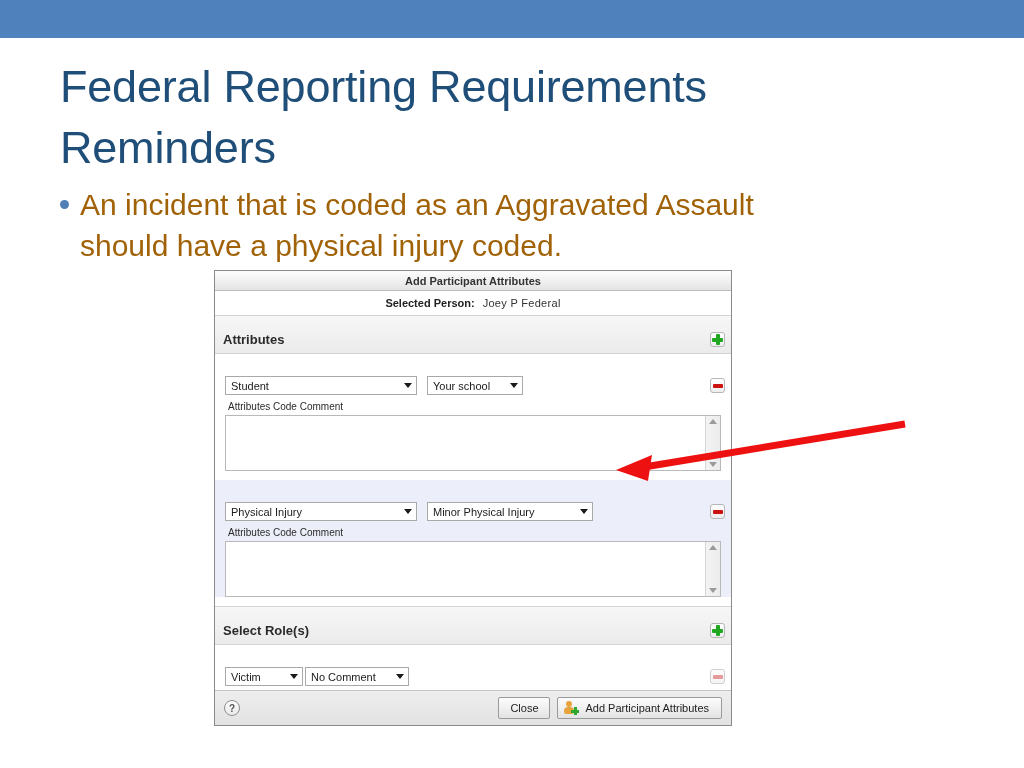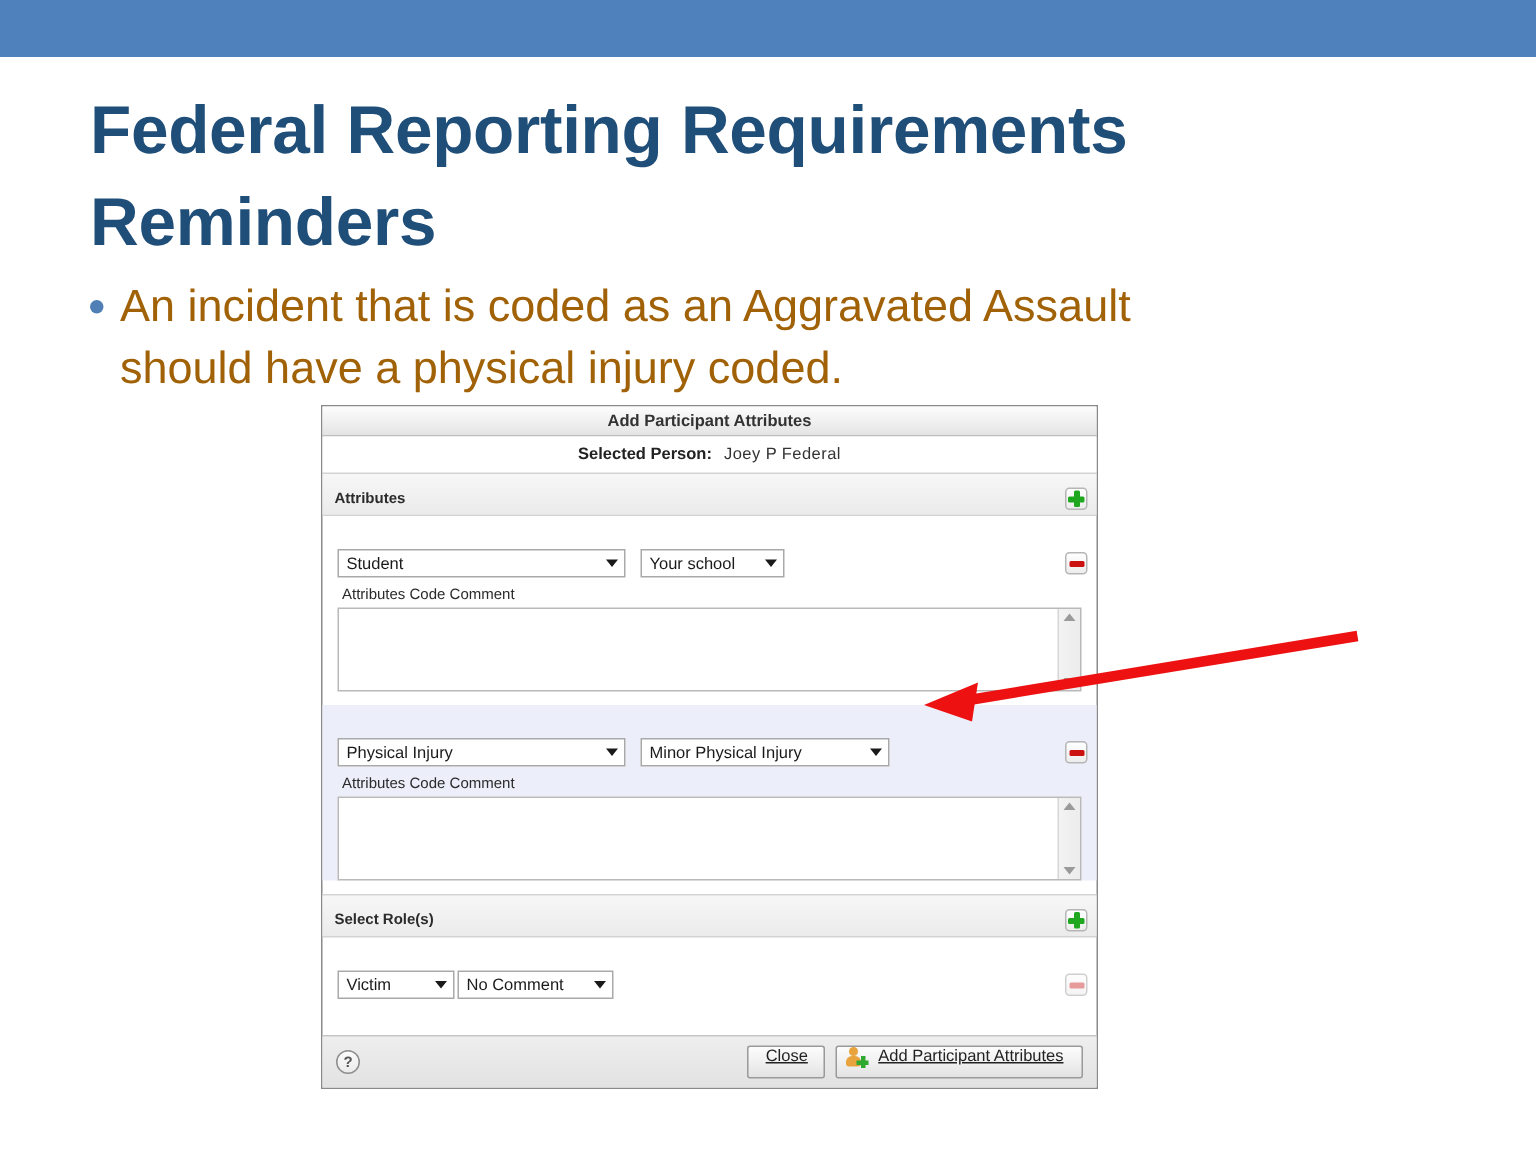--- a/index.html
+++ b/index.html
@@ -26,21 +26,21 @@
   }
 
   .slide-title {
     position: absolute;
     left: 60px;
     top: 56px;
     width: 900px;
     font-size: 45px;
     line-height: 61px;
     color: #1f4e79;
-    font-weight: bold;
+    font-weight: normal;
     letter-spacing: -0.2px;
     white-space: pre-line;
   }
 
   .bullet-block {
     position: absolute;
     left: 60px;
     top: 184px;
     width: 880px;
   }
@@ -101,24 +101,24 @@
   }
   .dlg-person .lbl { font-weight: bold; color: #222; }
   .dlg-person .val { color: #333; letter-spacing: 0.3px; }
 
   .section-bar {
     height: 21px;
     background: linear-gradient(to bottom, #f7f7f7 0%, #ebebeb 100%);
     border-top: 1px solid #d3d3d3;
     border-bottom: 1px solid #d3d3d3;
     display: flex;
-    align-items: center;
-    padding: 6px 6px 0 8px;
+    align-items: flex-start;
+    padding: 16px 6px 0 8px;
     font-weight: bold;
-    font-size: 10px;
+    font-size: 13px;
     color: #2b2b2b;
     justify-content: space-between;
   }
 
   
   .icon-btn {
     width: 15px; height: 15px;
     border: 1px solid #b6b6b6;
     border-radius: 3px;
     background: linear-gradient(to bottom, #ffffff, #ededed);
@@ -251,28 +251,27 @@
     color: #555;
     font-weight: bold;
     box-sizing: border-box;
   }
   .btn {
     height: 22px;
     border: 1px solid #9a9a9a;
     border-radius: 2px;
     background: linear-gradient(to bottom,#fcfcfc 0%,#efefef 55%,#e3e3e3 100%);
     display: inline-flex;
-    align-items: flex-start;
+    align-items: center;
     justify-content: center;
     font-size: 11px;
     color: #222;
     padding: 0 10px;
     box-sizing: border-box;
     gap: 6px;
-    text-decoration: underline;
   }
   .btn.close-btn { width: 52px; padding: 0; }
   .btn.primary-btn { padding-left: 6px; padding-right: 12px; }
 
   .person-plus-icon {
     position: relative;
     width: 15px; height: 14px;
     flex: 0 0 auto;
   }
   .person-plus-icon .head {

